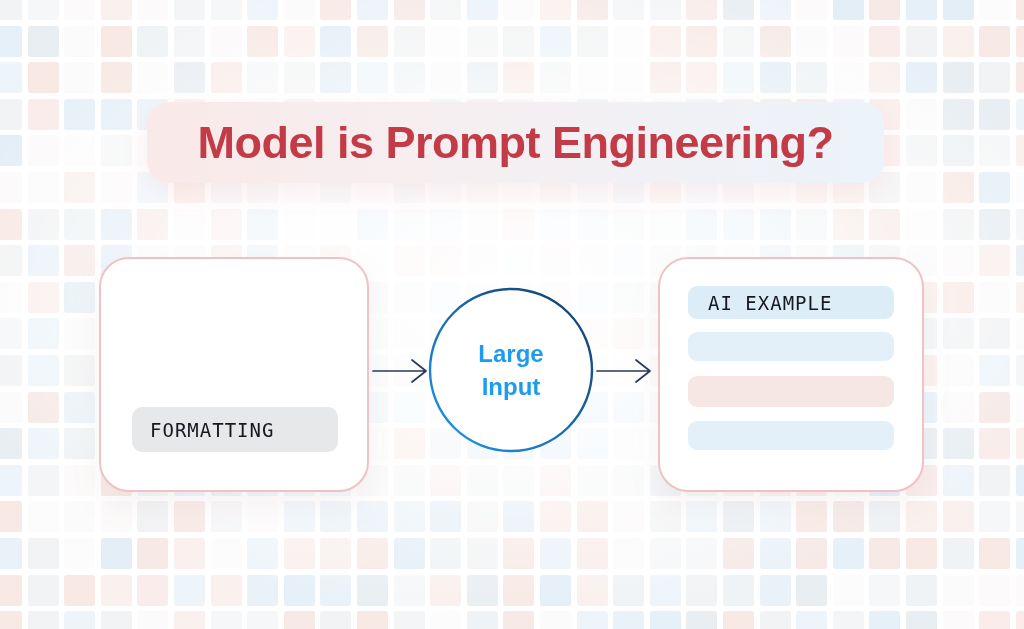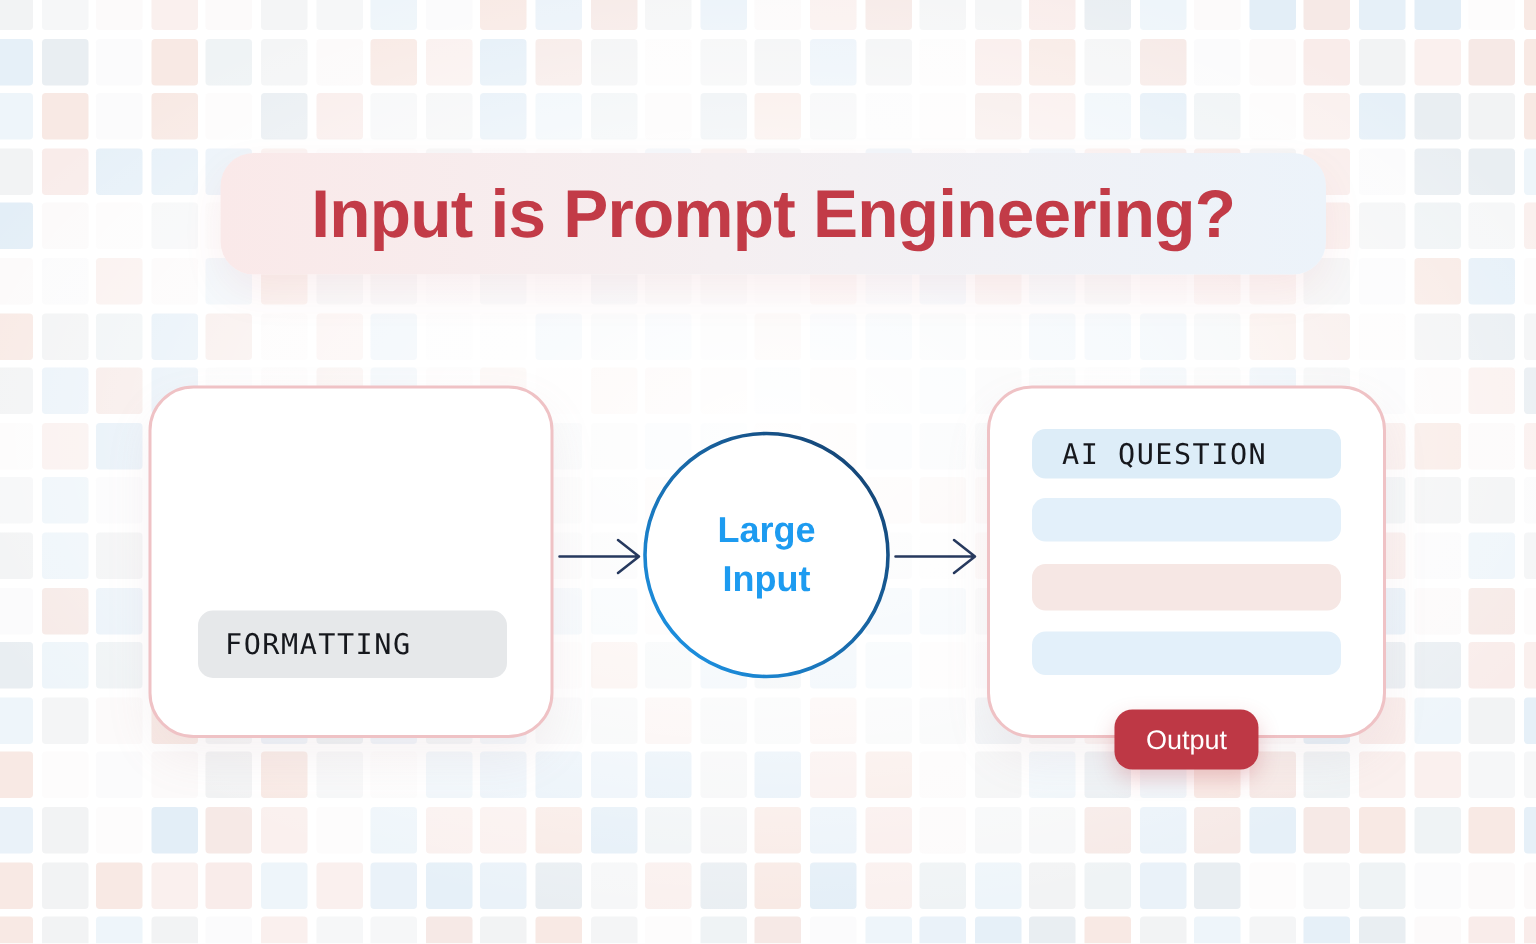--- a/index.html
+++ b/index.html
@@ -575,21 +575,21 @@
       <div class="tile" style="left: 832.8px; top: 611.2px; background: rgb(244, 245, 246);"></div>
       <div class="tile" style="left: 869.4px; top: 611.2px; background: rgb(230, 240, 248);"></div>
       <div class="tile" style="left: 906px; top: 611.2px; background: rgb(233, 238, 242);"></div>
       <div class="tile" style="left: 942.6px; top: 611.2px; background: rgb(252, 250, 250);"></div>
       <div class="tile" style="left: 979.2px; top: 611.2px; background: rgb(249, 236, 234);"></div>
       <div class="tile" style="left: 1015.8px; top: 611.2px; background: rgb(249, 236, 234);"></div>
     </div>
   <div class="wash"></div>
 
   <div class="title-box">
-    <h1>Input is Prompt Engineering?</h1>
+    <h1>Model is Prompt Engineering?</h1>
   </div>
 
   <div class="card card-left">
     <div class="pill pill-3">
       <span>FORMATTING</span>
     </div>
   </div>
 
   <svg class="arrow arrow-1" width="58" height="30" viewBox="0 0 58 30">
     <path d="M1 15 H53 M40 4 L54 15 L40 26" fill="none" stroke="#26395e" stroke-width="1.7" stroke-linecap="round" stroke-linejoin="round"></path>
@@ -610,21 +610,20 @@
       <span>Input</span>
     </div>
   </div>
 
   <svg class="arrow arrow-2" width="58" height="30" viewBox="0 0 58 30">
     <path d="M1 15 H53 M40 4 L54 15 L40 26" fill="none" stroke="#26395e" stroke-width="1.7" stroke-linecap="round" stroke-linejoin="round"></path>
   </svg>
 
   <div class="card card-right">
     <div class="bar bar-1">
-      <span>AI QUESTION</span>
+      <span>AI EXAMPLE</span>
     </div>
     <div class="bar bar-2"></div>
     <div class="bar bar-3"></div>
     <div class="bar bar-4"></div>
-    <div class="badge badge-output">Output</div>
   </div>
 
 </div>
 
 </body></html>

